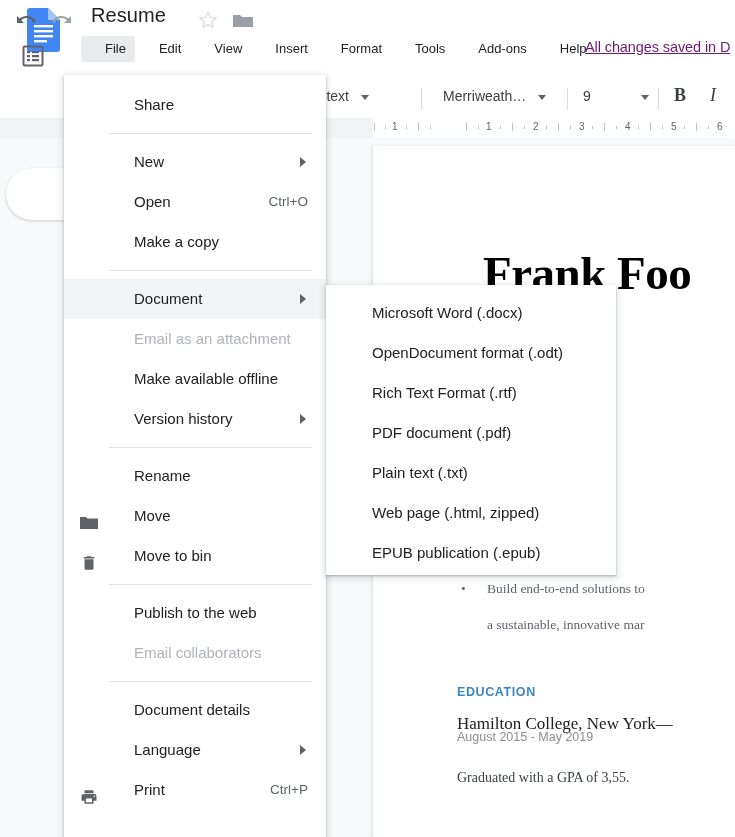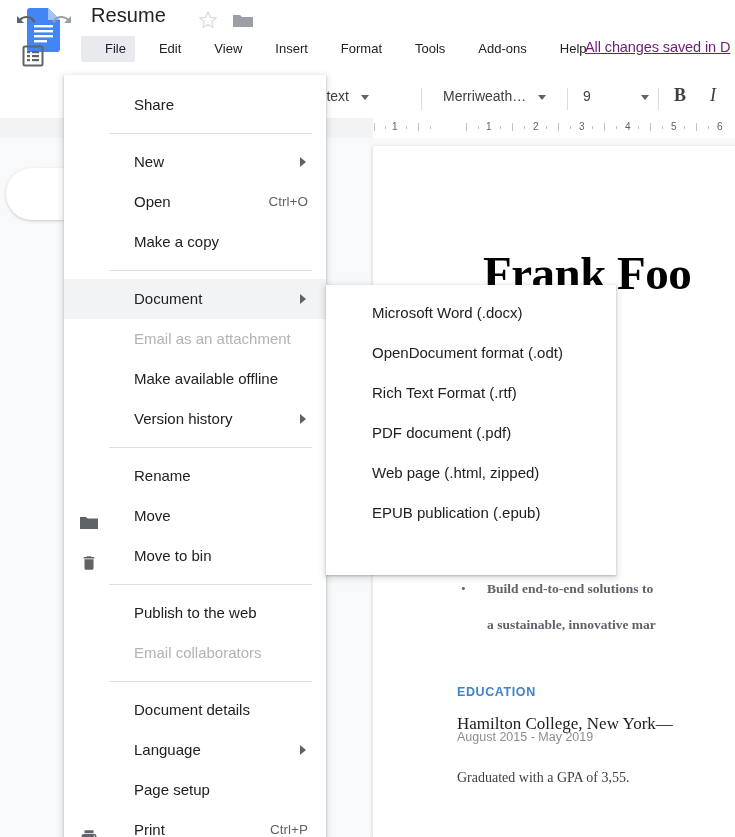--- a/index.html
+++ b/index.html
@@ -95,21 +95,21 @@
     position:absolute; left:84px; top:388px; width:340px;
     font-family:"Liberation Serif", serif; font-size:13.5px; color:#5f6368;
     line-height:22px; white-space:nowrap;
   }
   .doc-bullet {
     position:absolute; left:84px; top:432px; width:340px;
     font-family:"Liberation Serif", serif; font-size:13.5px; color:#5f6368;
     line-height:22px;
   }
   .doc-bullet .dot { position:absolute; left:4px; top:0px; }
-  .doc-bullet .btext { position:absolute; left:30px; top:0; white-space:nowrap;font-weight:bold; }
+  .doc-bullet .btext { position:absolute; left:30px; top:0; white-space:nowrap; }
   .doc-section {
     position:absolute; left:84px; top:539px;
     font-size:12.5px; font-weight:bold; color:#3d85c8; letter-spacing:0.6px;
   }
   .doc-school {
     position:absolute; left:84px; top:568px;
     font-family:"Liberation Serif", serif; font-size:17px; color:#202124;
     white-space:nowrap;
   }
   .doc-school b { font-weight:normal; }
@@ -374,35 +374,33 @@
     <div class="mdivider"></div>
 
     <div class="mrow">
       <span>Document details</span>
     </div>
     <div class="mrow">
       <span>Language</span>
       <span class="submenu-arrow"></span>
     </div>
     <div class="mrow">
-      <span>Page setup</span>
-    </div>
-    <div class="mrow">
       <span class="row-icon">
         <svg width="18" height="18" viewBox="0 0 24 24">
           <path d="M19 8H5a3 3 0 0 0-3 3v6h4v4h12v-4h4v-6a3 3 0 0 0-3-3zm-3 11H8v-5h8v5zm3-7a1 1 0 1 1 0-2 1 1 0 0 1 0 2zM18 3H6v4h12V3z" fill="#5f6368"></path>
         </svg>
       </span>
       <span>Print</span>
       <span class="shortcut">Ctrl+P</span>
     </div>
   </div>
 
   <div class="sub-menu">
     <div class="srow">Microsoft Word (.docx)</div>
     <div class="srow">OpenDocument format (.odt)</div>
     <div class="srow">Rich Text Format (.rtf)</div>
     <div class="srow">PDF document (.pdf)</div>
+    <div class="srow">Plain text (.txt)</div>
     <div class="srow">Web page (.html, zipped)</div>
     <div class="srow">EPUB publication (.epub)</div>
   </div>
 
 </div>
 
 </body></html>

